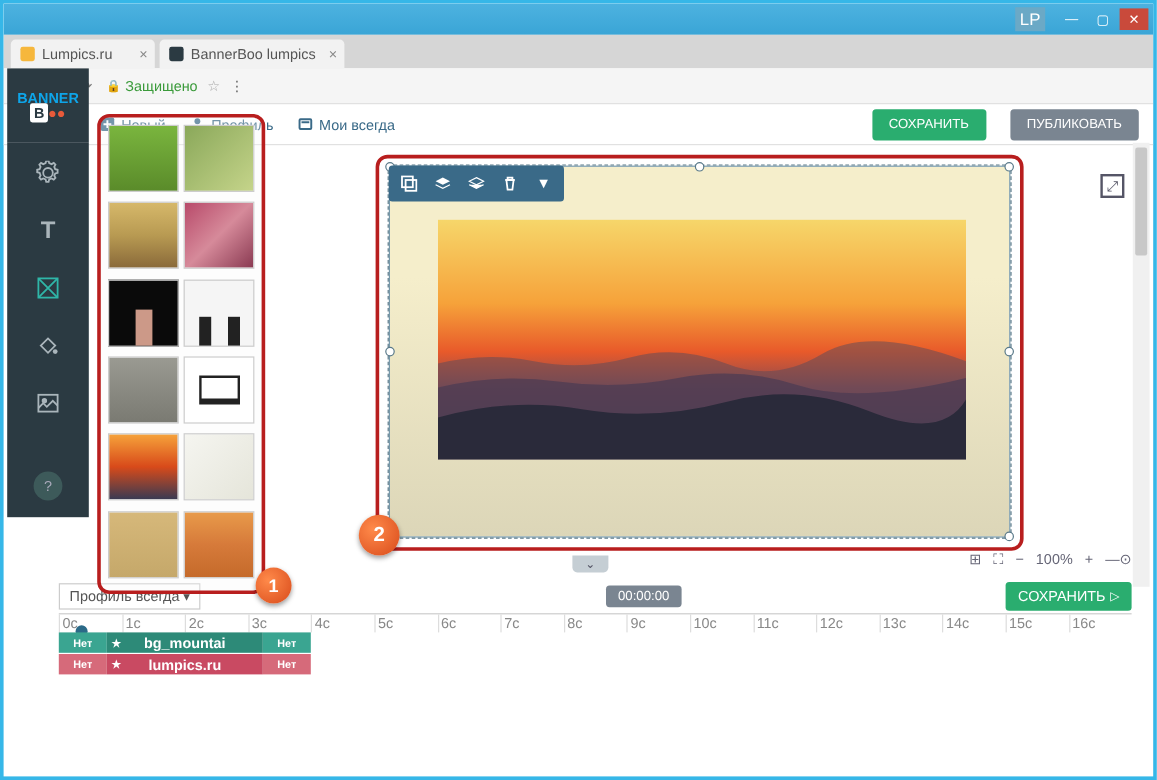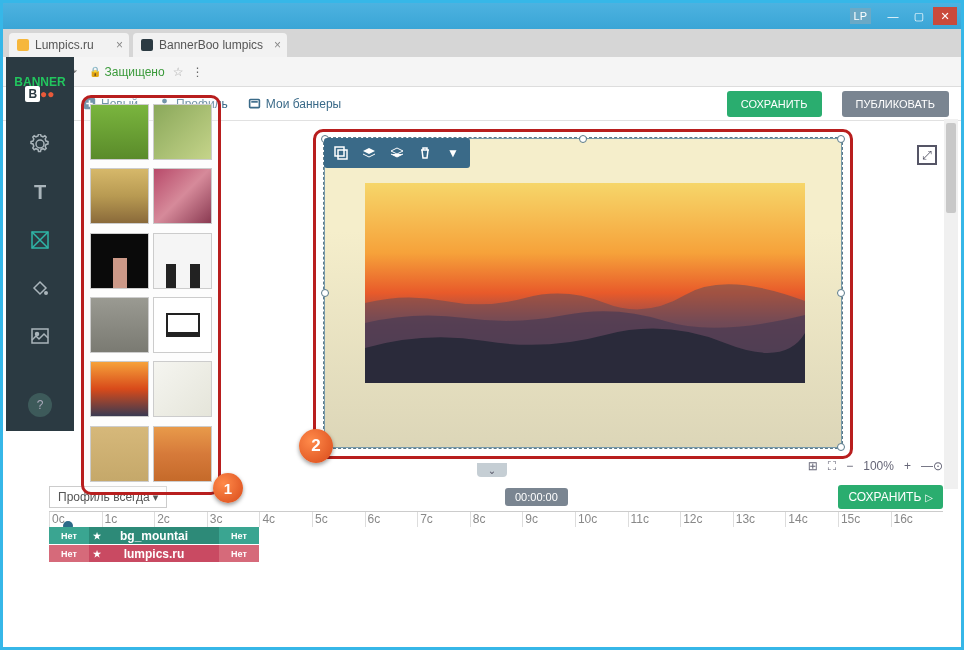--- a/index.html
+++ b/index.html
@@ -1,19 +1,19 @@
 <!DOCTYPE html>
 <html><head>
 <meta charset="utf-8">
 <style>
 *{box-sizing:border-box;margin:0;padding:0;font-family:Arial,sans-serif;font-size:12px;}
 body{background:#fff;width:964px;height:650px;position:relative;border:3px solid #36b7e8;overflow:hidden;}
 .titlebar{height:26px;background:linear-gradient(#4db2e0,#3aa5d6);display:flex;align-items:center;justify-content:flex-end;padding:0 4px;}
 .titlebar .tb-btn{width:24px;height:18px;margin-left:2px;display:flex;align-items:center;justify-content:center;color:#fff;font-size:11px;}
-.tb-lp{background:#6ba9c6;font-size:11px;padding:2px 4px;color:#fff;margin-right:8px;}
+.tb-lp{background:#6ba9c6;font-size:14px;padding:2px 4px;color:#fff;margin-right:8px;}
 .tb-close{background:#c94a3b;}
 .tabstrip{height:28px;background:#d6d6d6;display:flex;align-items:flex-end;padding-left:6px;}
 .tab{height:24px;background:#f2f2f2;border-radius:4px 4px 0 0;padding:0 24px 0 8px;margin-right:4px;display:flex;align-items:center;font-size:11px;color:#555;position:relative;min-width:120px;}
 .tab .x{position:absolute;right:6px;color:#888;}
 .tab .fav{width:12px;height:12px;margin-right:6px;border-radius:2px;}
 .fav-l{background:#f6b73c;}
 .fav-b{background:#2b3a42;}
 .addrbar{height:30px;background:#f5f5f5;border-bottom:1px solid #ddd;display:flex;align-items:center;padding:0 8px;gap:8px;}
 .nav-ico{color:#777;width:18px;text-align:center;}
 .lock{color:#3a9a3a;font-size:10px;display:flex;align-items:center;gap:3px;}
@@ -114,29 +114,29 @@
         <circle cx="8" cy="5" r="3"></circle>
         <path d="M2 15c0-3 3-5 6-5s6 2 6 5"></path>
       </svg>
       <span>Профиль</span>
     </div>
   <div class="item">
       <svg viewBox="0 0 16 16">
         <rect x="2" y="3" width="12" height="10" rx="1" fill="none" stroke="#3a6a88" stroke-width="2"></rect>
         <rect x="4" y="5" width="8" height="2"></rect>
       </svg>
-      <span>Мои баннеры</span>
+      <span>Мои всегда</span>
     </div>
   <div class="spacer"></div>
   <div class="btn btn-save">СОХРАНИТЬ</div>
   <div class="btn btn-pub">ПУБЛИКОВАТЬ</div>
 </div>
 
 <div class="logo">
-  <div class="logo-txt"><span style="color:#22c55e">BANNER</span><br><span style="background:#fff;color:#2b3a42;padding:1px 3px;border-radius:2px;">B</span><span style="color:#e85a3a">●●</span></div>
+  <div class="logo-txt"><span style="color:#0ea5e9">BANNER</span><br><span style="background:#fff;color:#2b3a42;padding:1px 3px;border-radius:2px;">B</span><span style="color:#e85a3a">●●</span></div>
 </div>
 
 <div class="sidetool">
   <div class="tool">
       <svg width="20" height="20" viewBox="0 0 20 20" fill="currentColor">
         <path d="M10 6a4 4 0 100 8 4 4 0 000-8zm8 4l-2 .5-.8 2 1 1.8-1.4 1.4-1.8-1-2 .8-.5 2h-2l-.5-2-2-.8-1.8 1L2.8 14l1-1.8L3 10l-2-.5v-2l2-.5.8-2-1-1.8L4.2 1.8l1.8 1 2-.8.5-2h2l.5 2 2 .8 1.8-1 1.4 1.4-1 1.8.8 2 2 .5v2z" fill="none" stroke="currentColor" stroke-width="1.5"></path>
       </svg>
     </div>
   <div class="tool">
       <span style="font-size:20px;font-weight:bold">T</span>

